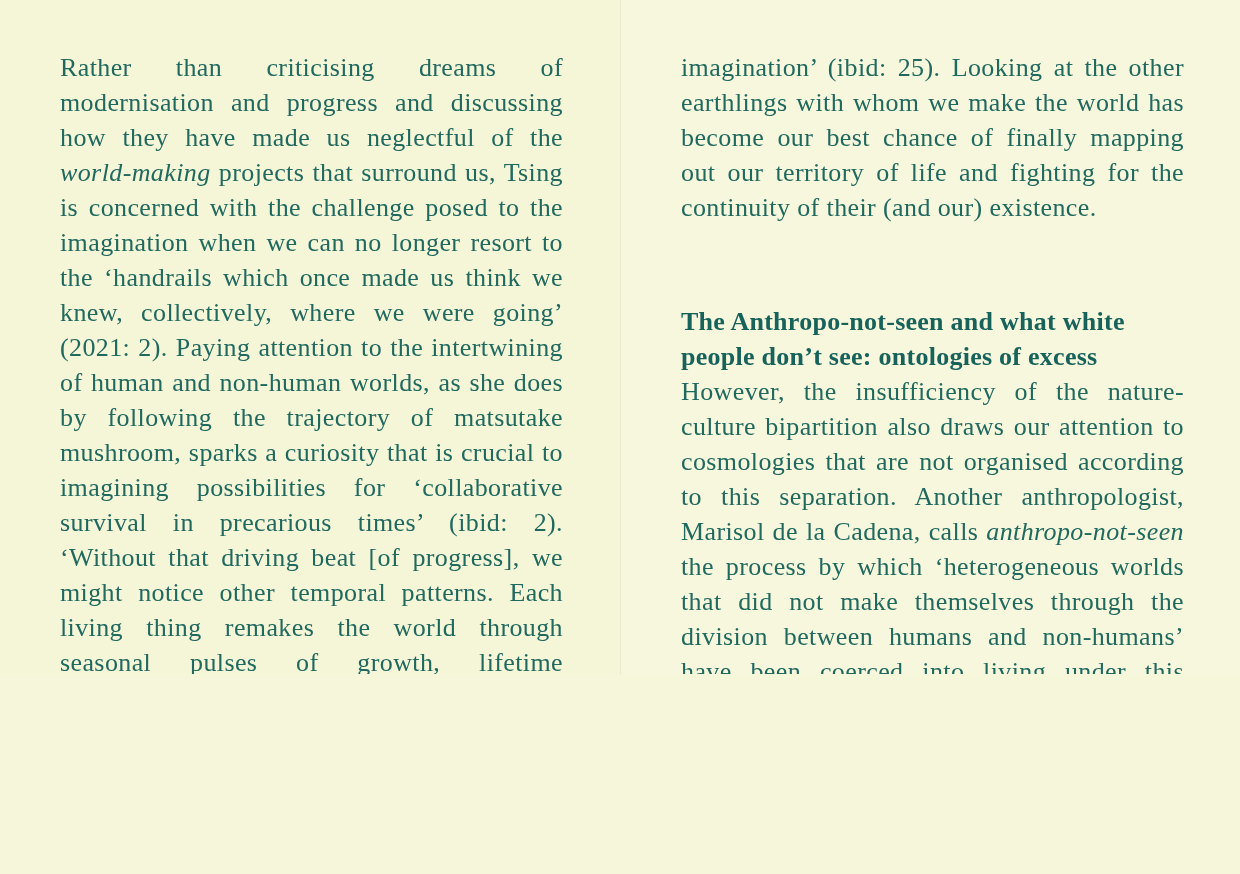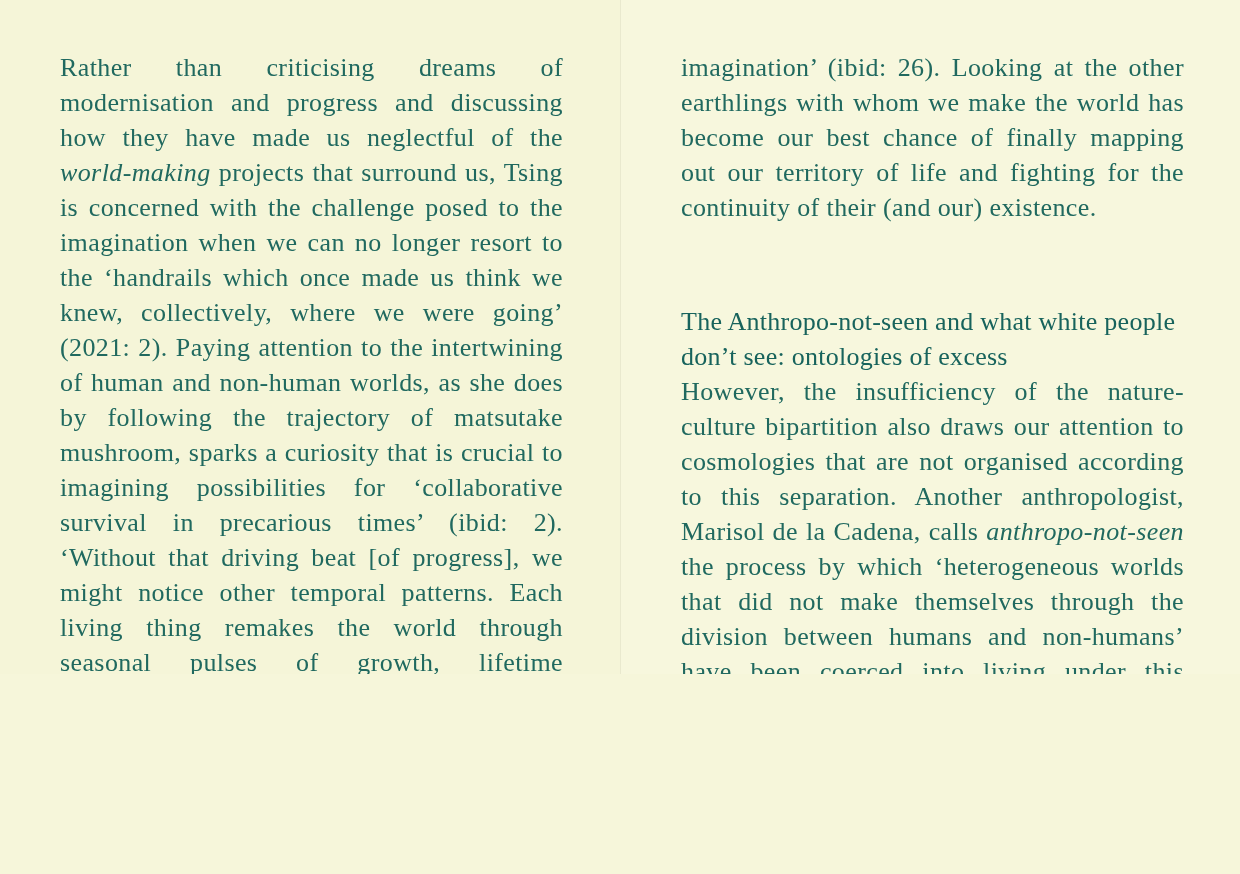--- a/index.html
+++ b/index.html
@@ -44,21 +44,21 @@
     text-align: justify;
     text-align-last: left;
   }
   p.body-par em {
     font-style: italic;
   }
   h2.section-heading {
     margin: 79px 0 0 0;
     font-size: 26px;
     line-height: 35px;
-    font-weight: normal;
+    font-weight: bold;
     color: var(--ink-heading, #17635c);
     text-align: left;
     letter-spacing: 0.01em;
   }
   .after-heading {
     margin-top: 23px;
     font-family: Liberation Serif, serif;
   }
   .folio {
     position: absolute;
@@ -80,20 +80,20 @@
 
   <div class="page left">
     <div class="textblock">
       <p class="body-par"><span>Rather than criticising dreams of modernisation and progress and discussing how they have made us neglectful of the </span><em>world-making</em><span> projects that surround us, Tsing is concerned with the challenge posed to the imagination when we can no longer resort to the ‘handrails which once made us think we knew, collectively, where we were going’ (2021: 2). Paying attention to the intertwining of human and non-human worlds, as she does by following the trajectory of matsutake mushroom, sparks a curiosity that is crucial to imagining possibilities for ‘collaborative survival in precarious times’ (ibid: 2). ‘Without that driving beat [of progress], we might notice other temporal patterns. Each living thing remakes the world through seasonal pulses of growth, lifetime reproductive patterns, and geographies of expansion. […] The curiosity I advocate follows such multiple temporalities, revitalizing description and</span></p>
     </div>
     <div class="folio left-folio">2</div>
   </div>
 
   <div class="page right">
     <div class="textblock">
-      <p class="body-par">imagination’ (ibid: 26). Looking at the other earthlings with whom we make the world has become our best chance of finally mapping out our territory of life and fighting for the continuity of their (and our) existence.</p>
+      <p class="body-par">imagination’ (ibid: 25). Looking at the other earthlings with whom we make the world has become our best chance of finally mapping out our territory of life and fighting for the continuity of their (and our) existence.</p>
       <h2 class="section-heading">The Anthropo-not-seen and what white people don’t see: ontologies of excess</h2>
       <p class="body-par after-heading"><span>However, the insufficiency of the nature-culture bipartition also draws our attention to cosmologies that are not organised according to this separation. Another anthropologist, Marisol de la Cadena, calls </span><em>anthropo-not-seen</em><span> the process by which ‘heterogeneous worlds that did not make themselves through the division between humans and non-humans’ have been coerced into living under this distinction – yet, at the same time, they have been able to exceed it (2014: 253). The term refers to the illusion</span></p>
     </div>
     <div class="folio right-folio">3</div>
   </div>
 
 </div>
 
 </body></html>

